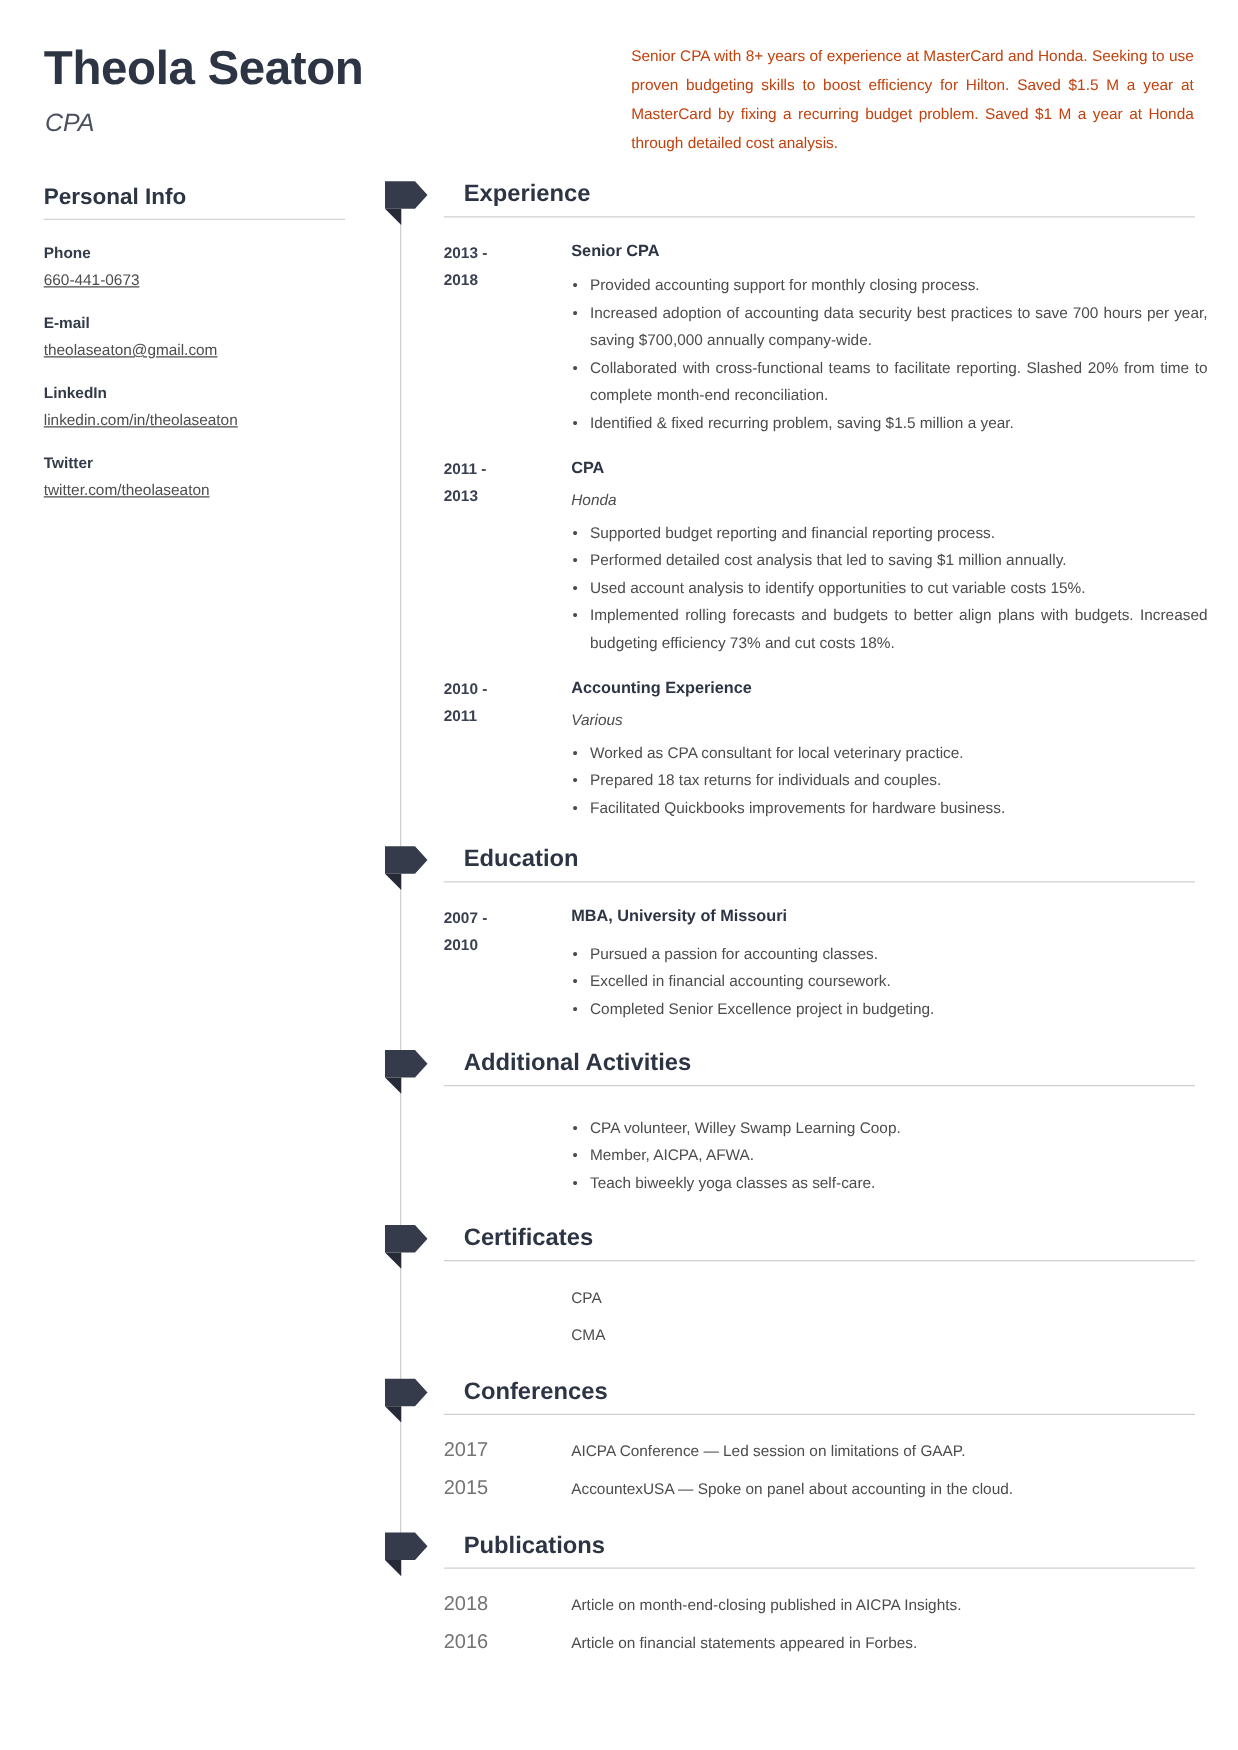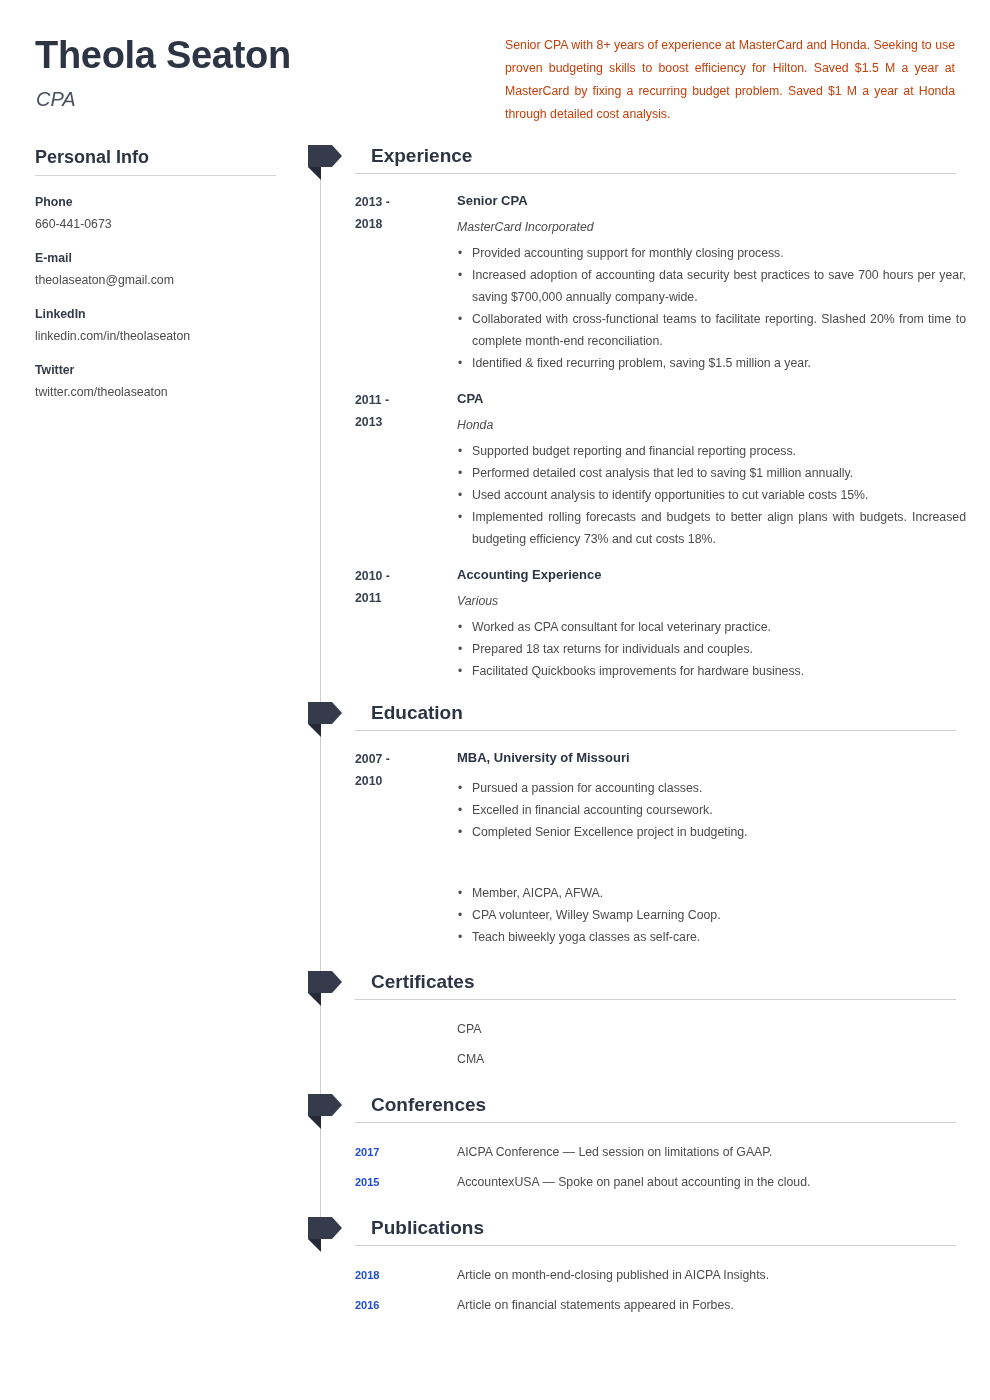--- a/index.html
+++ b/index.html
@@ -81,20 +81,21 @@
     font-size: 12.3px;
     font-weight: bold;
     color: #333a48;
     line-height: 19px;
   }
   .info-value {
     font-size: 12.3px;
     color: #4c4c4c;
     line-height: 21px;
     margin-top: 2px;
+    text-decoration: underline;
   }
 
   
   .timeline-line {
     position: absolute;
     left: 320px;
     top: 168px;
     width: 1px;
     height: 1068px;
     background: #cfcfcf;
@@ -196,23 +197,23 @@
   }
 
   
   .simple-row {
     display: flex;
     padding-left: 49px;
   }
   .simple-year {
     width: 102px;
     flex: 0 0 102px;
-    font-size: 11px;
-    font-weight: bold;
-    color: #1d4ed8;
+    font-size: 16px;
+    font-weight: normal;
+    color: #737373;
     line-height: 22px;
   }
   .simple-text {
     flex: 1 1 auto;
     font-size: 12.3px;
     color: #4c4c4c;
     line-height: 22px;
   }
 
   
@@ -282,21 +283,20 @@
 
       <div style="height:12px"></div>
 
       <div class="entry">
         <div class="entry-dates">
           <div>2013 -</div>
           <div>2018</div>
         </div>
         <div class="entry-body">
           <div class="entry-title">Senior CPA</div>
-          <div class="entry-sub">MasterCard Incorporated</div>
           <ul class="bullets">
             <li>Provided accounting support for monthly closing process.</li>
             <li>Increased adoption of accounting data security best practices to save 700 hours per year, saving $700,000 annually company-wide.</li>
             <li>Collaborated with cross-functional teams to facilitate reporting. Slashed 20% from time to complete month-end reconciliation.</li>
             <li>Identified &amp; fixed recurring problem, saving $1.5 million a year.</li>
           </ul>
         </div>
       </div>
 
       <div style="height:13px"></div>
@@ -363,29 +363,37 @@
             <li>Excelled in financial accounting coursework.</li>
             <li>Completed Senior Excellence project in budgeting.</li>
           </ul>
         </div>
       </div>
     </div>
 
     <div style="height:20px"></div>
 
     <div class="section">
+      <div class="section-head">
+        <svg class="ribbon" viewBox="0 0 40 40">
+          <polygon points="2,2 26,2 36,13 26,24 2,24" fill="#353b4a"></polygon>
+          <polygon points="2,24 15,24 15,37" fill="#252a36"></polygon>
+        </svg>
+        <div class="section-title">Additional Activities</div>
+        <div class="section-rule"></div>
+      </div>
 
       <div style="height:15px"></div>
 
       <div class="nodate">
         <div class="spacer"></div>
         <div class="content">
           <ul class="bullets">
+            <li>CPA volunteer, Willey Swamp Learning Coop.</li>
             <li>Member, AICPA, AFWA.</li>
-            <li>CPA volunteer, Willey Swamp Learning Coop.</li>
             <li>Teach biweekly yoga classes as self-care.</li>
           </ul>
         </div>
       </div>
     </div>
 
     <div style="height:21px"></div>
 
     <div class="section">
       <div class="section-head">

